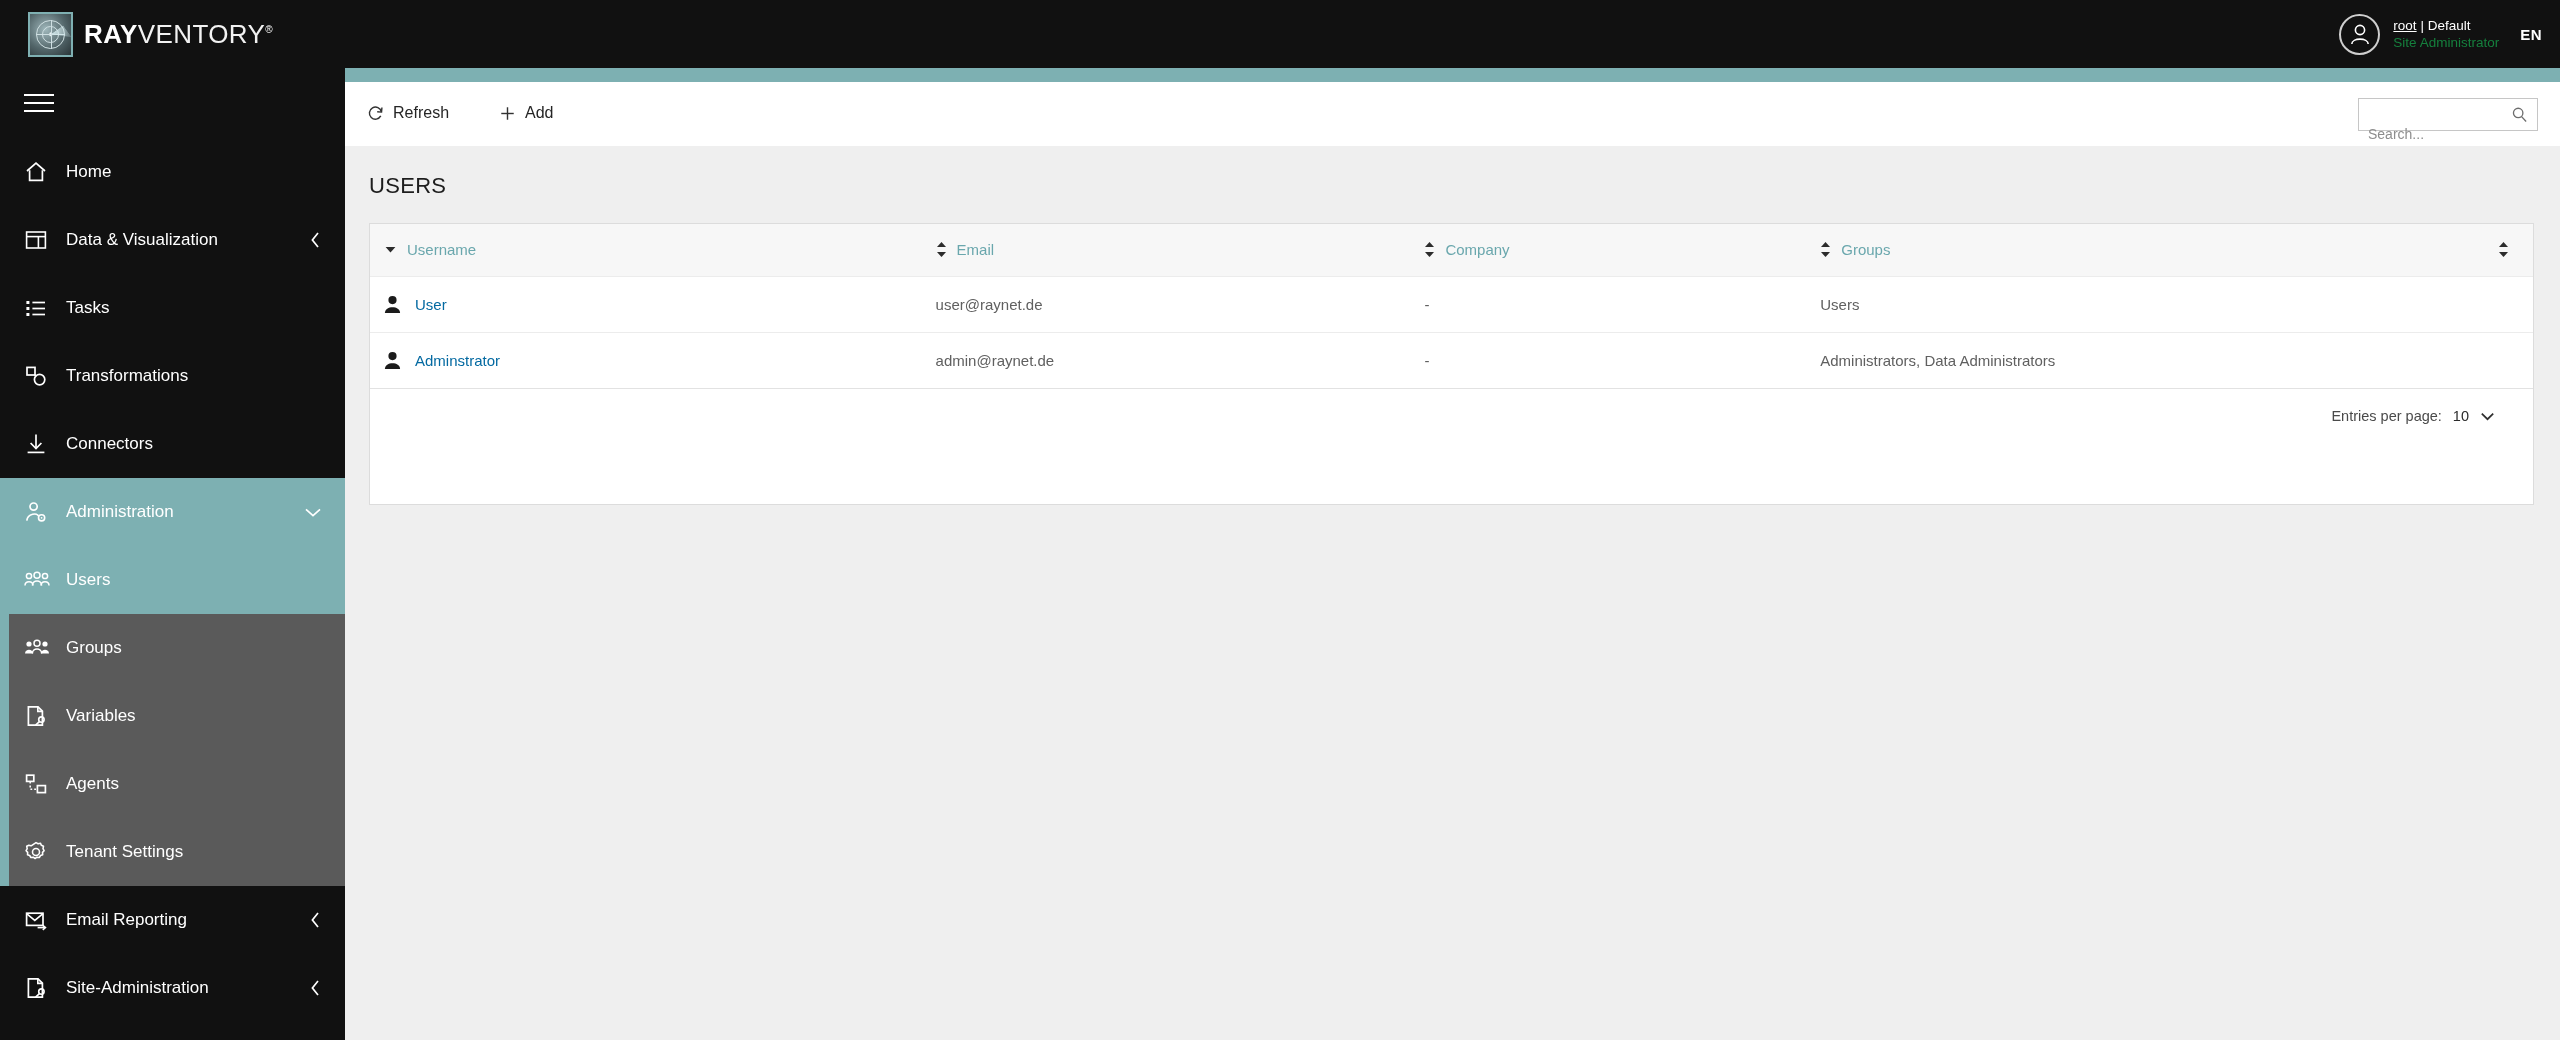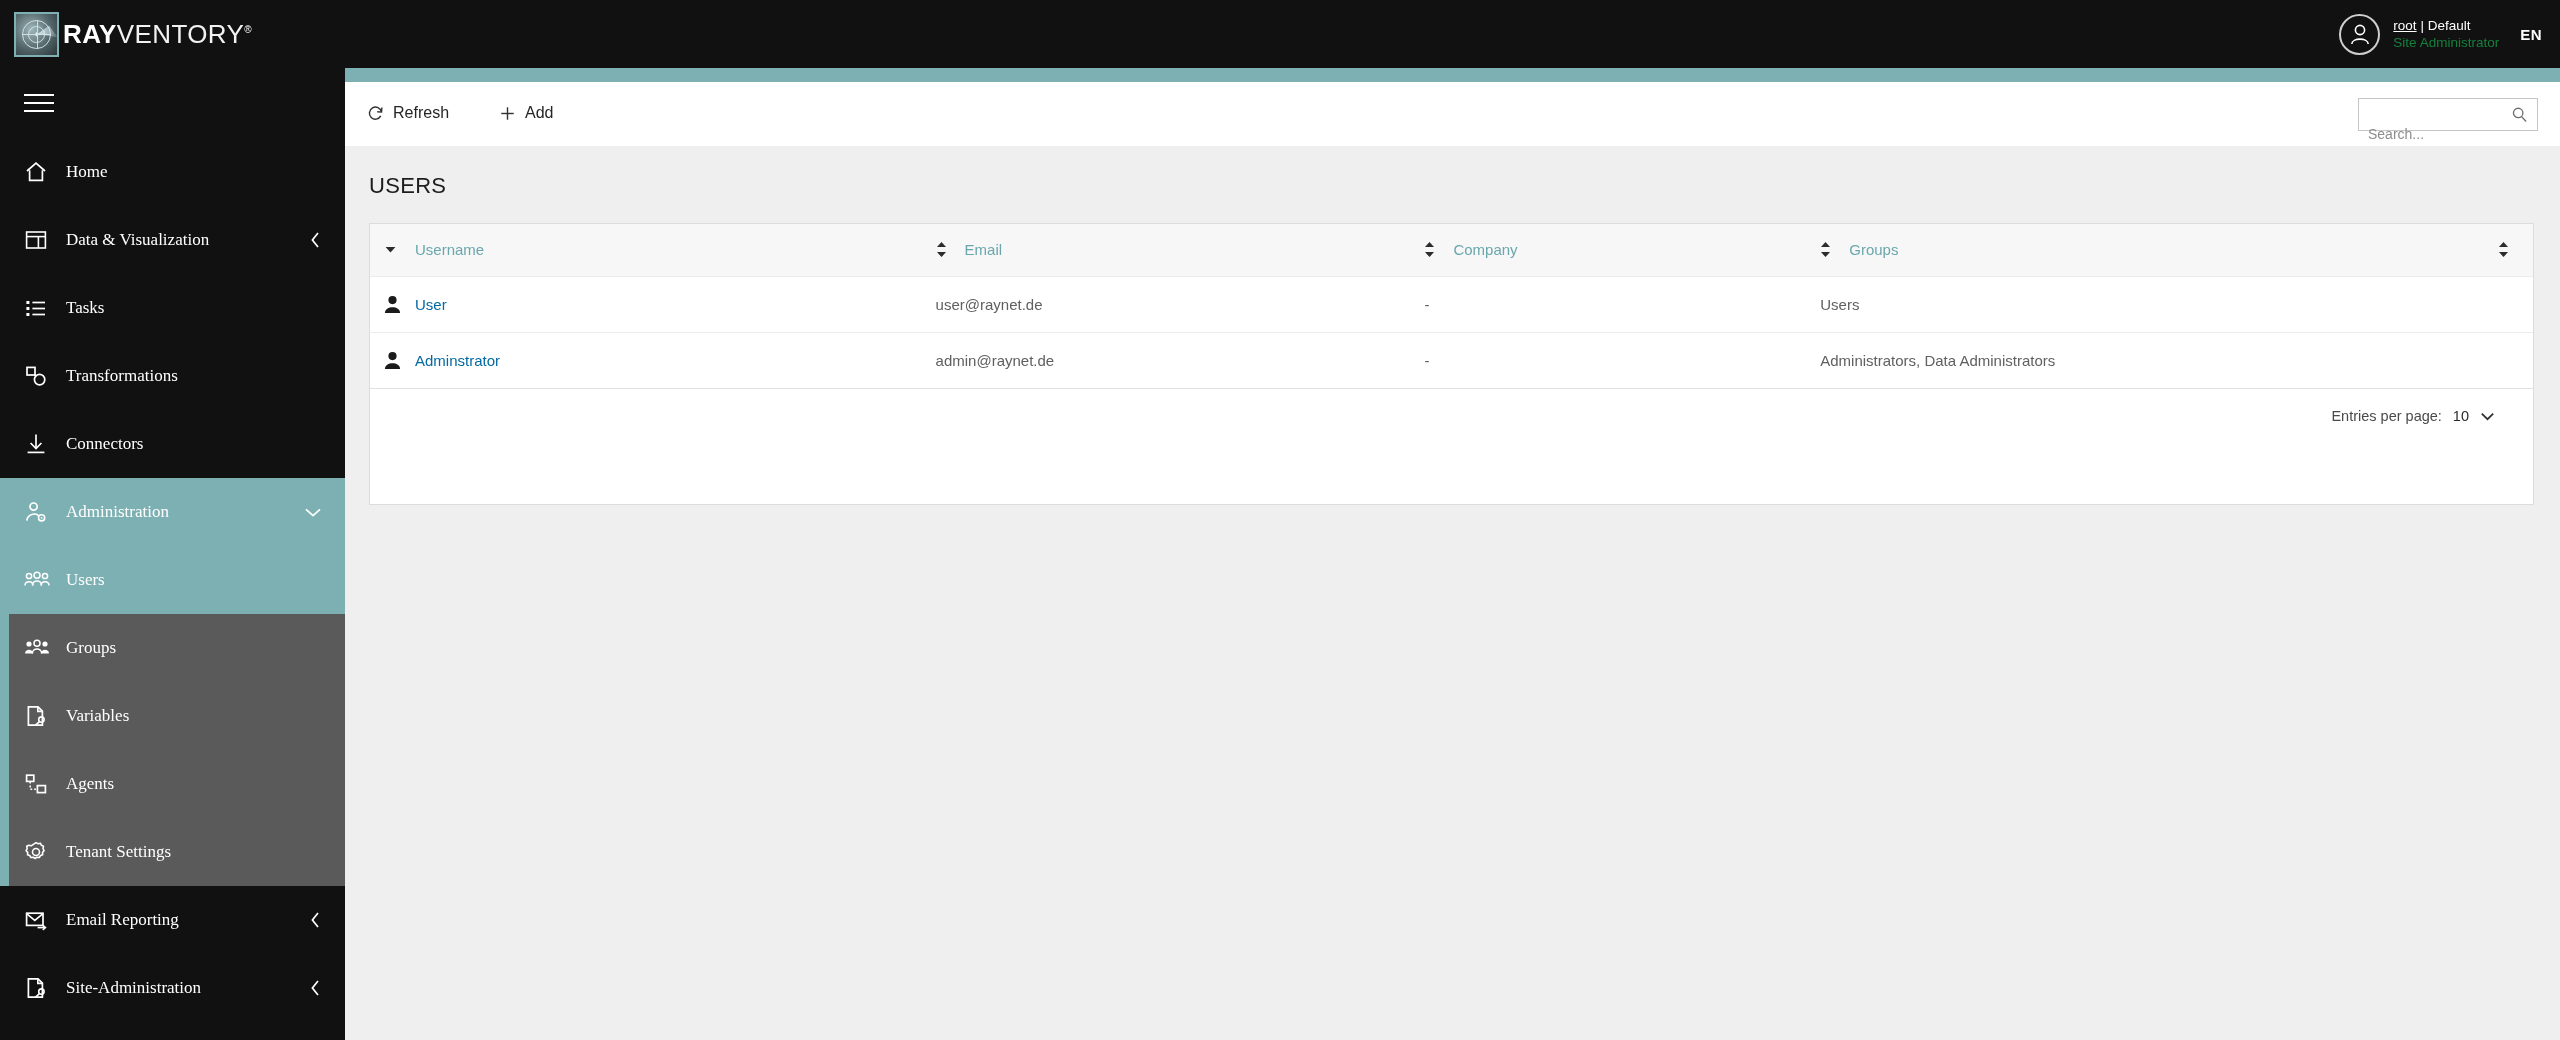--- a/index.html
+++ b/index.html
@@ -19,22 +19,22 @@
     top: 0; left: 0;
     width: 2560px;
     height: 68px;
     background: #111111;
     display: flex;
     align-items: center;
   }
   .brand {
     display: flex;
     align-items: center;
-    padding-left: 14px;
-    gap: 4px;
+    padding-left: 28px;
+    gap: 11px;
   }
   .brand-logo {
     width: 45px; height: 45px;
     border: 2px solid #7fb0b2;
     background: radial-gradient(circle at 38% 38%, #9fb7bb 0%, #53666a 55%, #2a3538 100%);
     position: relative;
     flex: none;
   }
   .brand-logo .radar {
     position: absolute; inset: 6px;
@@ -118,21 +118,20 @@
 
   
   .sidebar {
     position: absolute;
     top: 68px; left: 0;
     width: 345px;
     height: 972px;
     background: #111111;
     z-index: 5;
     overflow: hidden;
-    font-family: Liberation Serif, serif;
   }
   .hamburger {
     height: 70px;
     display: flex;
     align-items: center;
     padding-left: 24px;
   }
   .hamburger .bars { width: 30px; }
   .hamburger .bars i {
     display: block;
@@ -258,21 +257,21 @@
     font-size: 15px;
     color: #6aa7ad;
     text-align: left;
     padding: 0;
     border-bottom: 1px solid #ececec;
     vertical-align: middle;
   }
   .th-inner {
     display: flex;
     align-items: center;
-    gap: 18px;
+    gap: 10px;
     padding-left: 14px;
   }
   .th-inner.right { justify-content: flex-end; padding-right: 24px; padding-left: 0; }
   .sorticon { flex: none; display: flex; }
   table.grid tbody td {
     height: 56px;
     font-size: 15px;
     color: #606060;
     border-bottom: 1px solid #ececec;
     padding: 0 0 0 14px;

